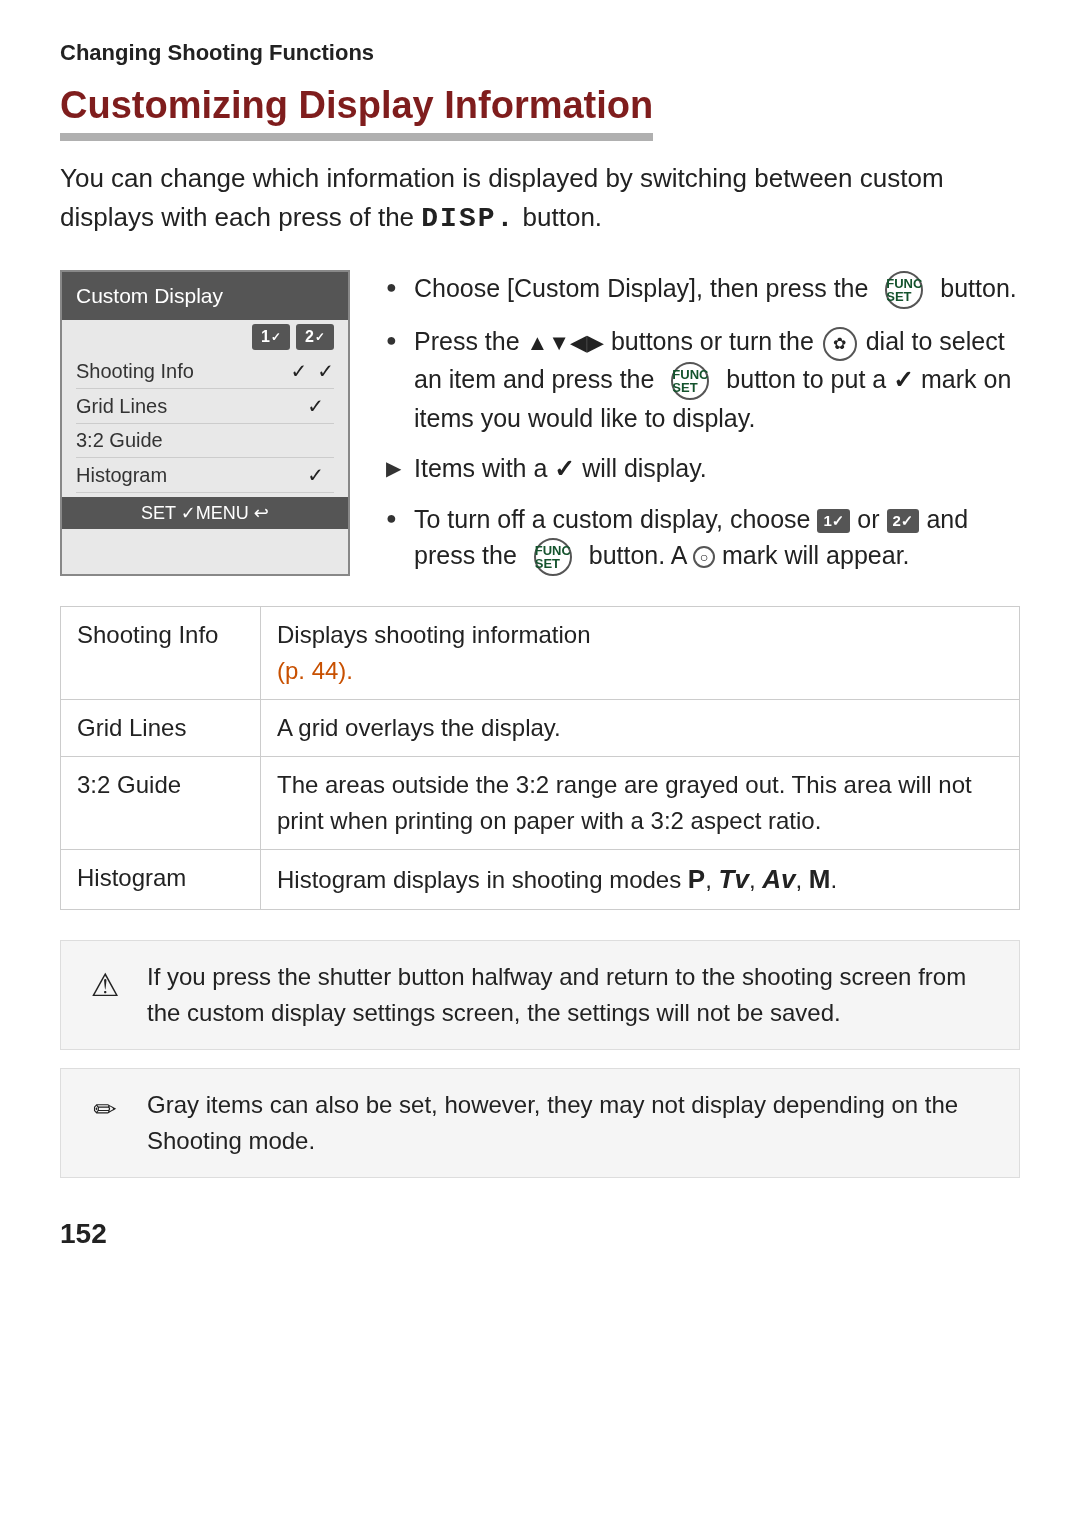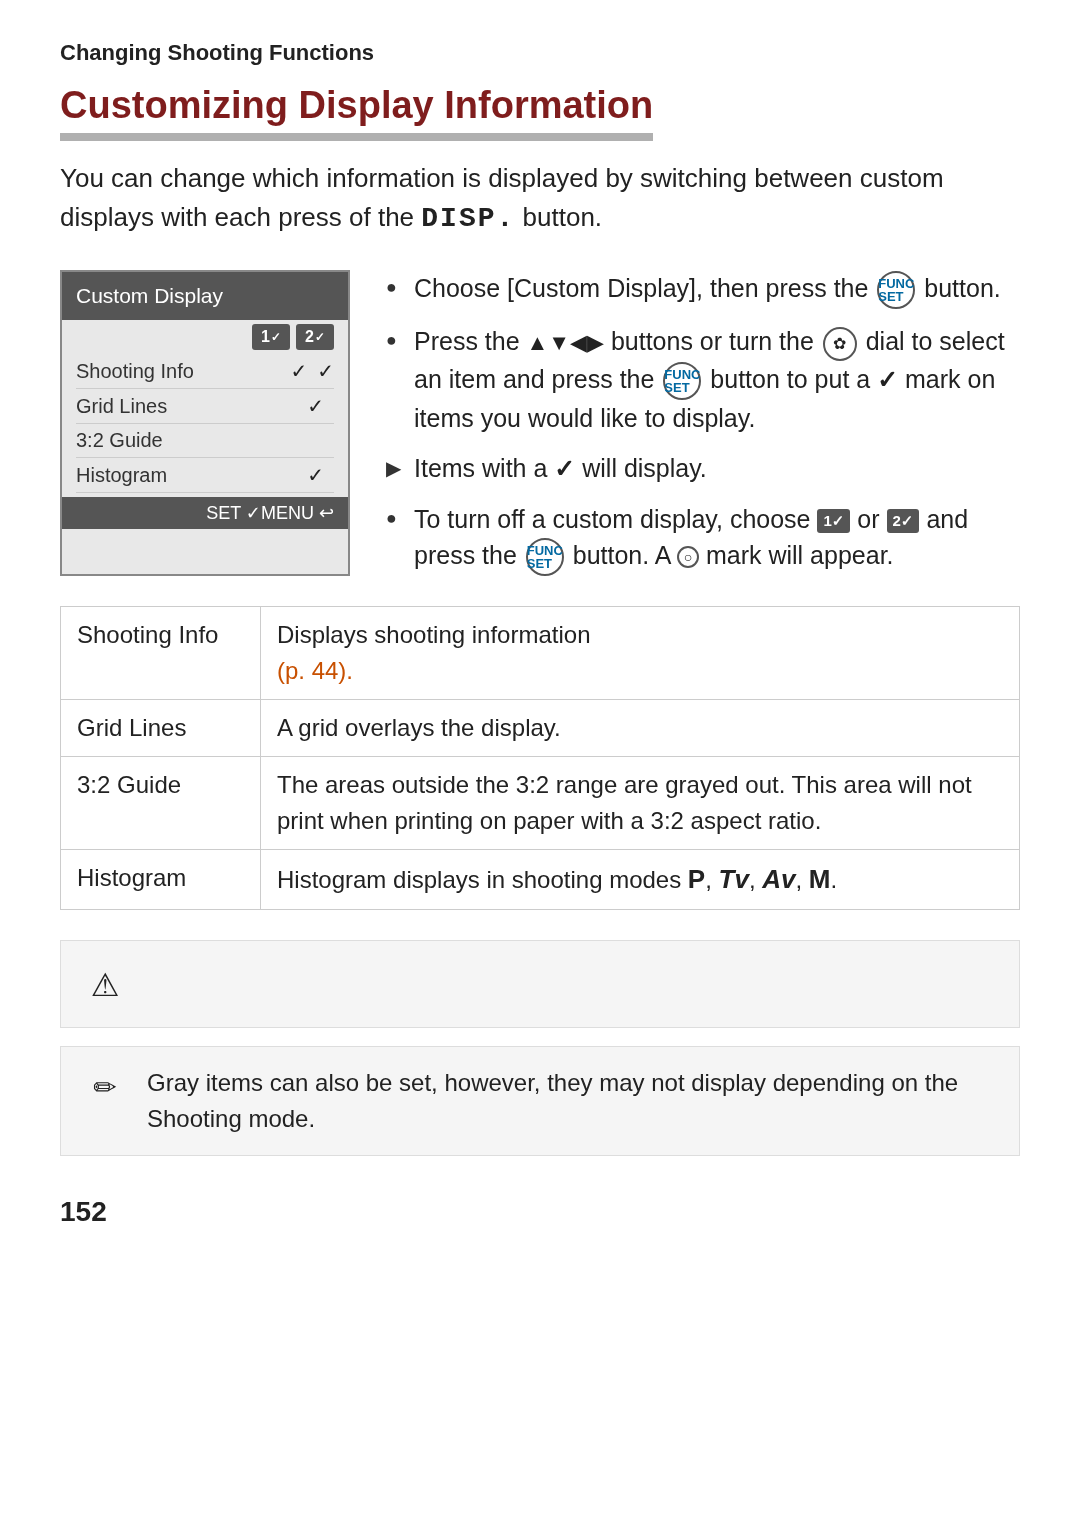--- a/index.html
+++ b/index.html
@@ -109,21 +109,21 @@
       font-size: 20px;
     }
 
     .lcd-row-label { color: #333; }
     .lcd-row-checks { display: flex; gap: 10px; font-size: 20px; }
 
     .lcd-bottom-bar {
       background: #555;
       color: #fff;
       display: flex;
-      justify-content: flex-end;
+      justify-content: center;
       padding: 5px 14px;
       font-size: 18px;
       margin-top: 4px;
     }
 
     .bullet-list {
       flex: 1;
       display: flex;
       flex-direction: column;
       gap: 14px;
@@ -155,23 +155,23 @@
     .func-btn {
       display: inline-flex;
       align-items: center;
       justify-content: center;
       border: 2px solid #555;
       border-radius: 50%;
       width: 38px;
       height: 38px;
       font-size: 16px;
       font-weight: bold;
-      color: #0369a1;
+      color: #14532d;
       vertical-align: middle;
-      margin: 0 2px;
+      margin: 0 10px;
       line-height: 1;
     }
 
     .func-btn-inner {
       font-size: 13px;
       font-weight: bold;
     }
 
     .dial-icon {
       display: inline-flex;
@@ -414,20 +414,21 @@
       <td>
         <span>Histogram displays in shooting modes </span><span><span class="bold-mode">P</span>, <span class="bold-mode" style="font-style:italic;">Tv</span>, <span class="bold-mode" style="font-style:italic;">Av</span>, <span class="bold-mode">M</span>.</span>
       </td>
     </tr>
   </tbody>
 </table>
 
 
 <div class="notice-box">
   <div class="notice-icon">⚠</div>
+  <div>If you press the shutter button halfway and return to the shooting screen from the custom display settings screen, the settings will not be saved.</div>
 </div>
 
 
 <div class="notice-box">
   <div class="pencil-icon-wrap">✏</div>
   <div>Gray items can also be set, however, they may not display depending on the Shooting mode.</div>
 </div>
 
 
 <div class="page-number">152</div>

